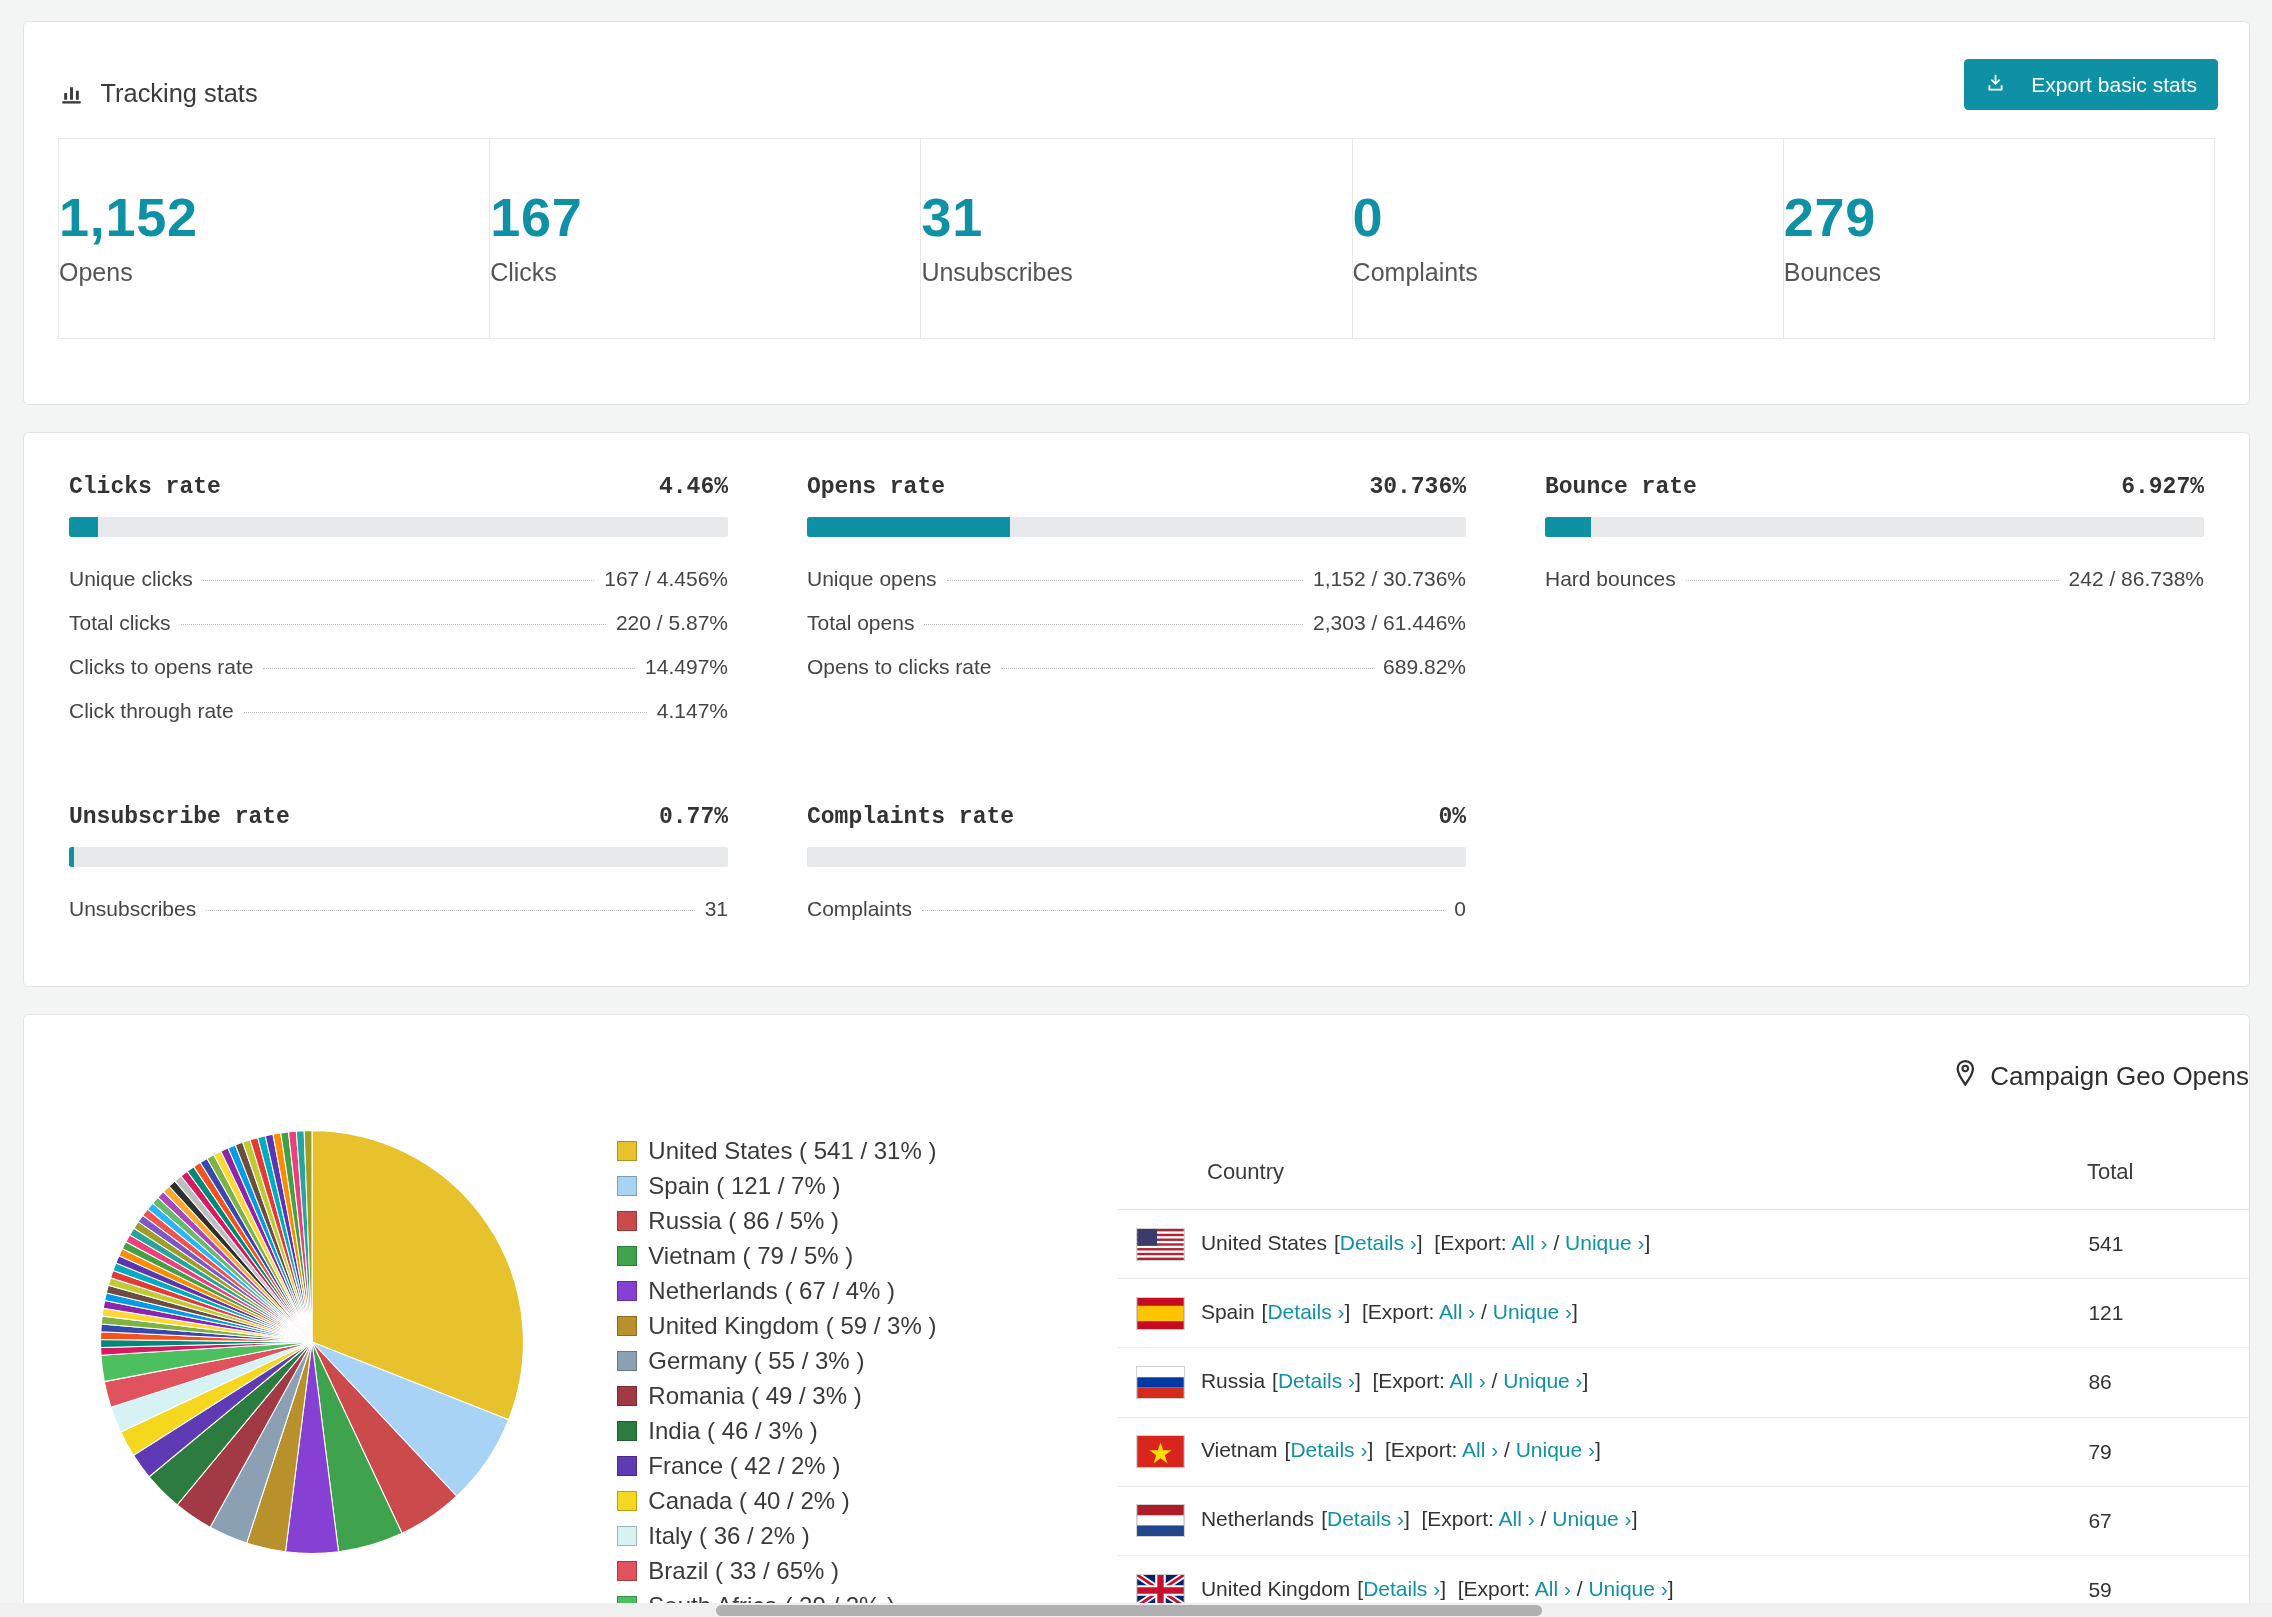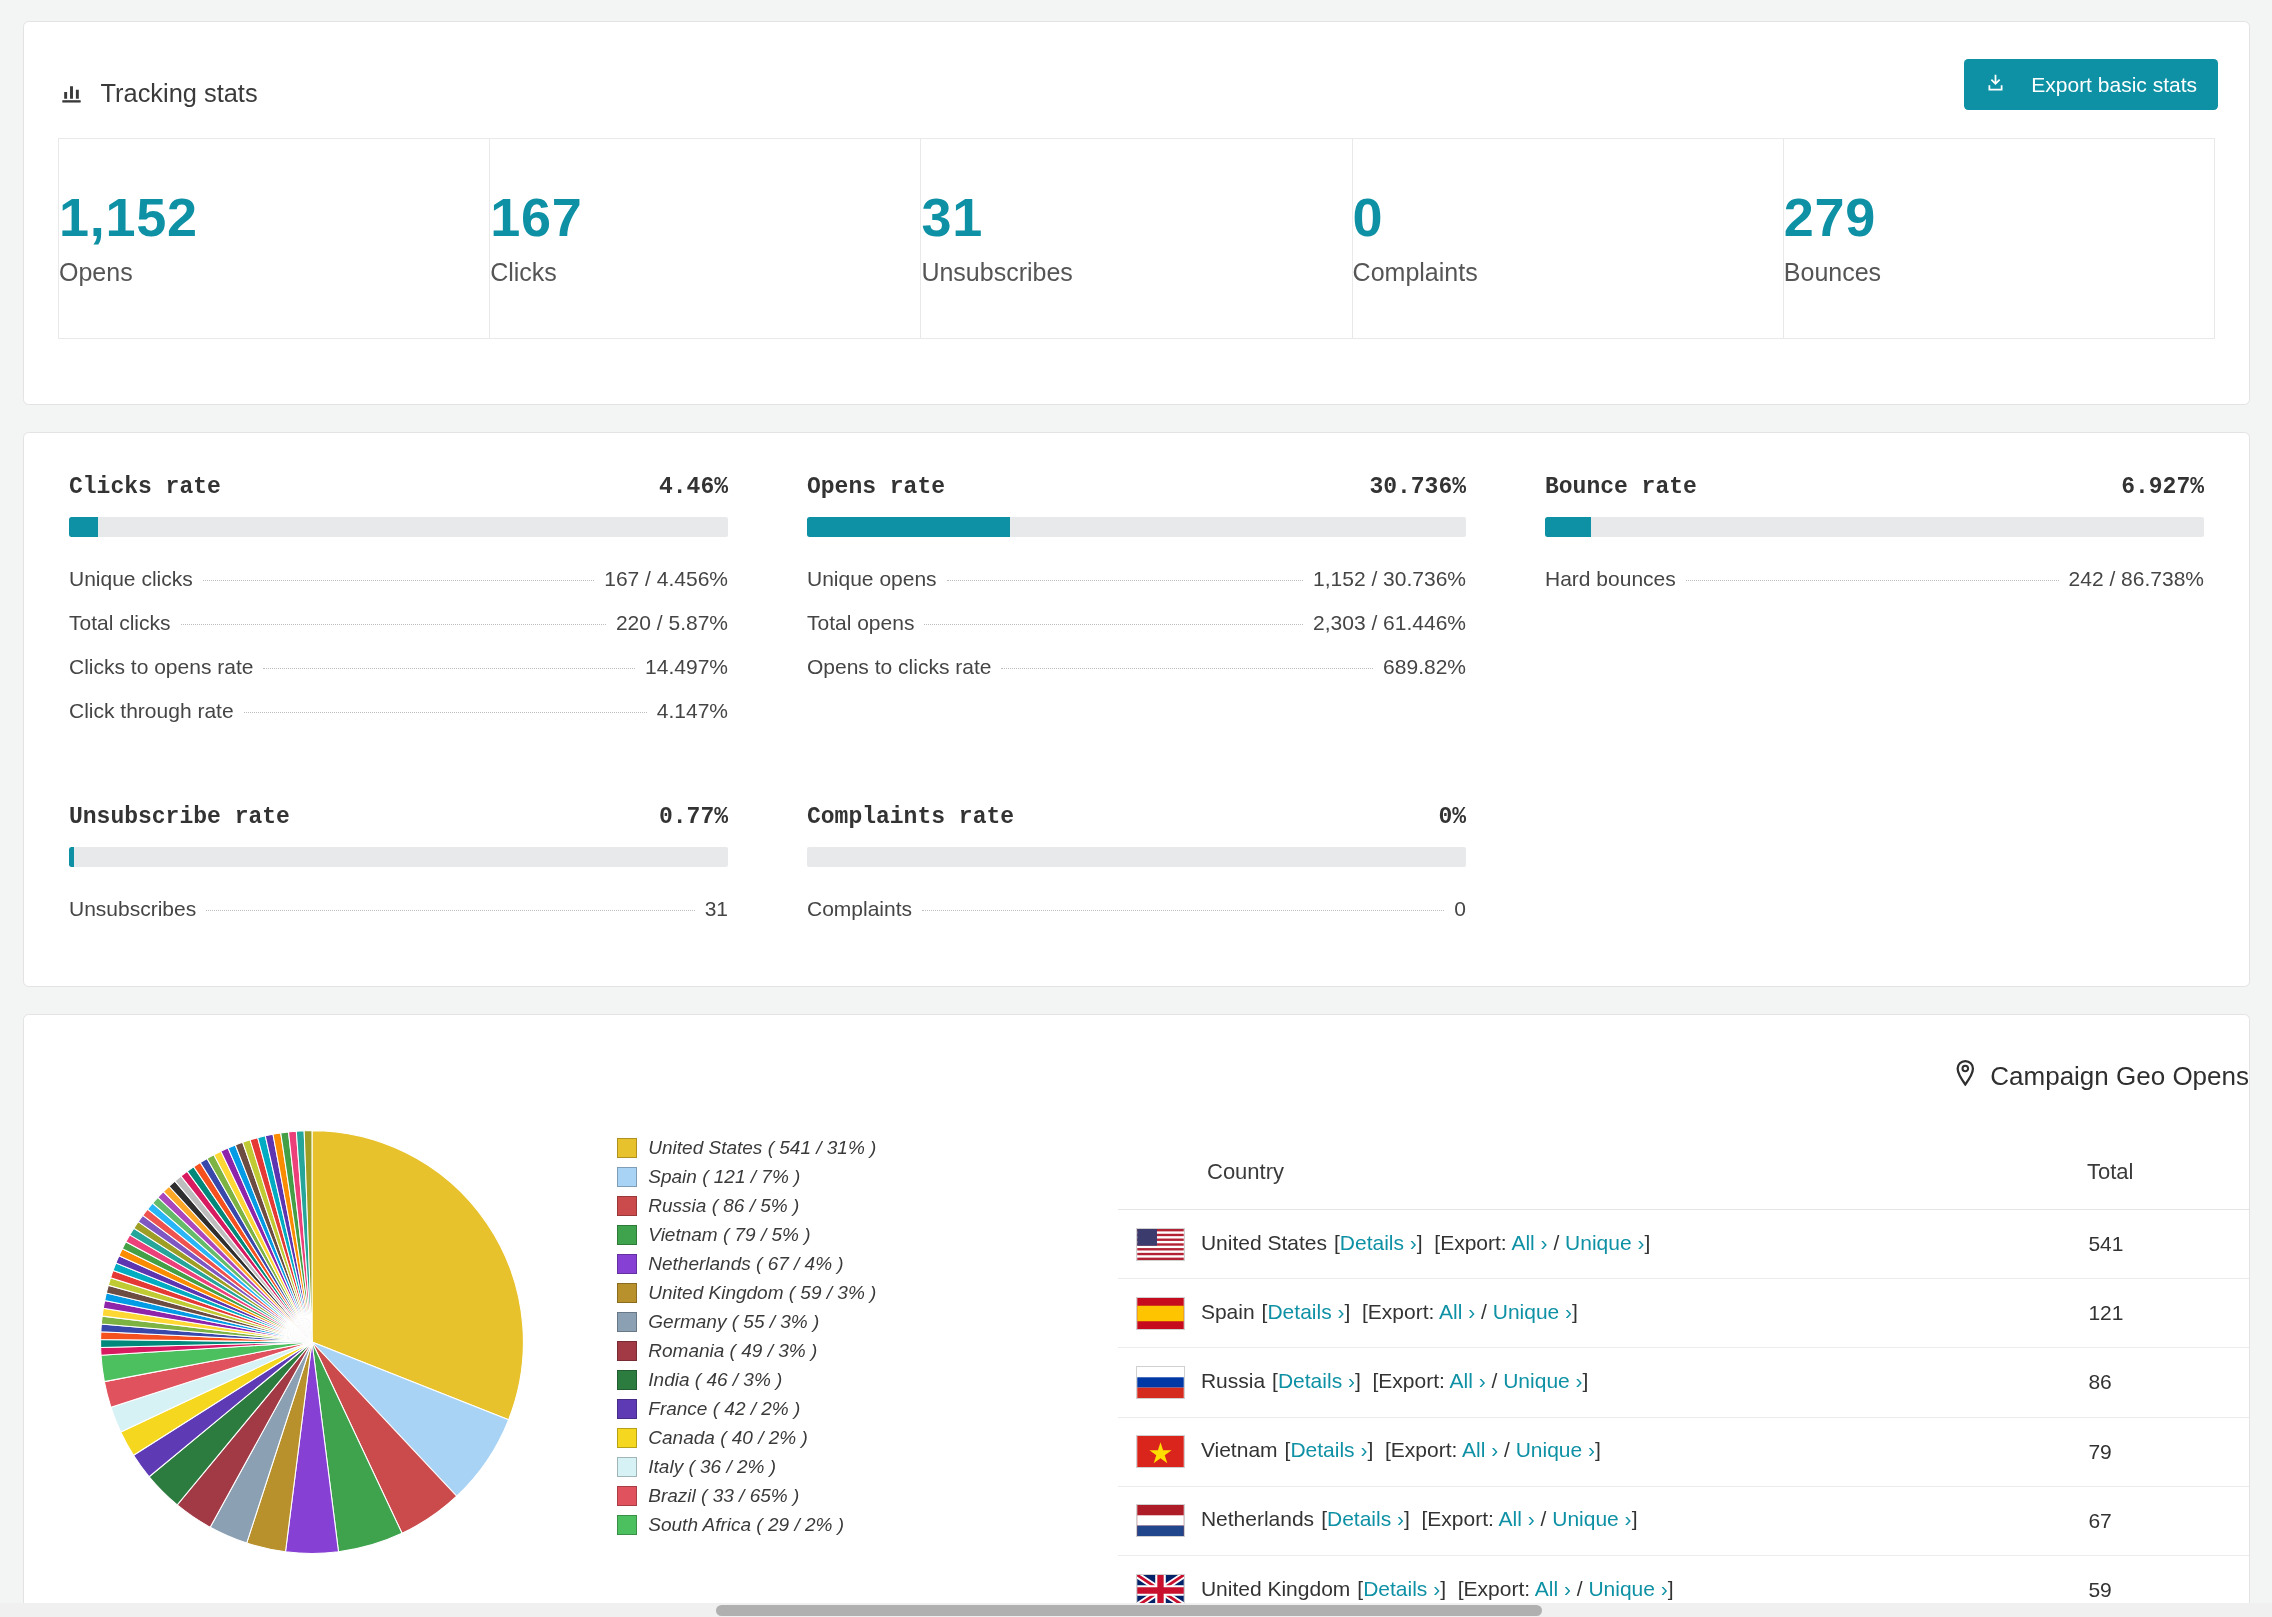--- a/index.html
+++ b/index.html
@@ -17,21 +17,21 @@
     border: 1.4px solid #e3e3e3;
     border-radius: 5.6px;
     margin-bottom: 27px;
   }
 
   
   .card-header {
     display: flex; justify-content: space-between; align-items: center;
     padding: 37px 31px 28px 34px;
   }
-  .hdr-title { display: flex; gap: 15.5px; font-size: 25.4px; color: #3a3a3a; margin-top: 18px; }
+  .hdr-title { display: flex; align-items: center; gap: 15.5px; font-size: 25.4px; color: #3a3a3a; margin-top: 18px; }
   .hdr-title svg { display: block; }
   .export-btn {
     display: flex; align-items: center; gap: 25px;
     background: #0f91a5; color: #fff; border: none; border-radius: 4.2px;
     font-family: "Liberation Sans", sans-serif;
     font-size: 21px; padding: 12.7px 21px; cursor: pointer;
   }
   .stats-row {
     margin: 0 34px 65px; border: 1.4px solid #e9e9e9; display: flex; background: #fff;
   }
@@ -51,21 +51,21 @@
   .stat-line { display: flex; align-items: baseline; font-size: 21px; color: #454545; padding: 10px 0; }
   .sl-leader { flex: 1; border-bottom: 1.4px dotted #bdbdbd; margin: 0 10px; transform: translateY(-5px); }
   .sl-value { white-space: nowrap; }
 
   
   .geo-card { height: 632px; overflow: hidden; margin-bottom: 0; }
   .geo-header { display: flex; align-items: center; gap: 14px; padding: 44px 0 0 45px; font-size: 26px; color: #2f2f2f; justify-content: flex-end; }
   .geo-body { display: flex; align-items: flex-start; padding: 31px 0 0 71px; }
   .pie-wrap { flex: 0 0 auto; }
   .legend { list-style: none; margin-left: 88px; margin-top: 8.5px; width: 395px; flex: 0 0 auto; }
-  .legend-item { display: flex; align-items: center; gap: 11.3px; padding: 3.5px 0; font-size: 19px; color: #3a3a3a; font-style: italic; }
+  .legend-item { display: flex; align-items: center; gap: 11.3px; padding: 3.5px 0; font-size: 24px; color: #3a3a3a; }
   .swatch { width: 20px; height: 20px; flex: 0 0 auto; border: 1.4px solid rgba(0,0,0,.25); }
   .geo-table-wrap { flex: 1; margin-left: 106px; margin-top: 5.6px; }
   table { width: 100%; border-collapse: collapse; }
   th { text-align: left; font-weight: 400; font-size: 22px; color: #3b3b3b;
        padding: 28px 0 24px 89px; border-bottom: 1.4px solid #e4e4e4; }
   th.total-h { padding-left: 0; width: 162px; }
   td { border-bottom: 1.4px solid #ececec; padding: 17.6px 0; font-size: 21px; color: #333; vertical-align: middle; }
   td.country-cell { padding-left: 18.4px; }
   td.total-cell { padding-left: 1.4px; }
   .flag { display: inline-block; vertical-align: middle; margin-right: 15.5px; line-height: 0;

